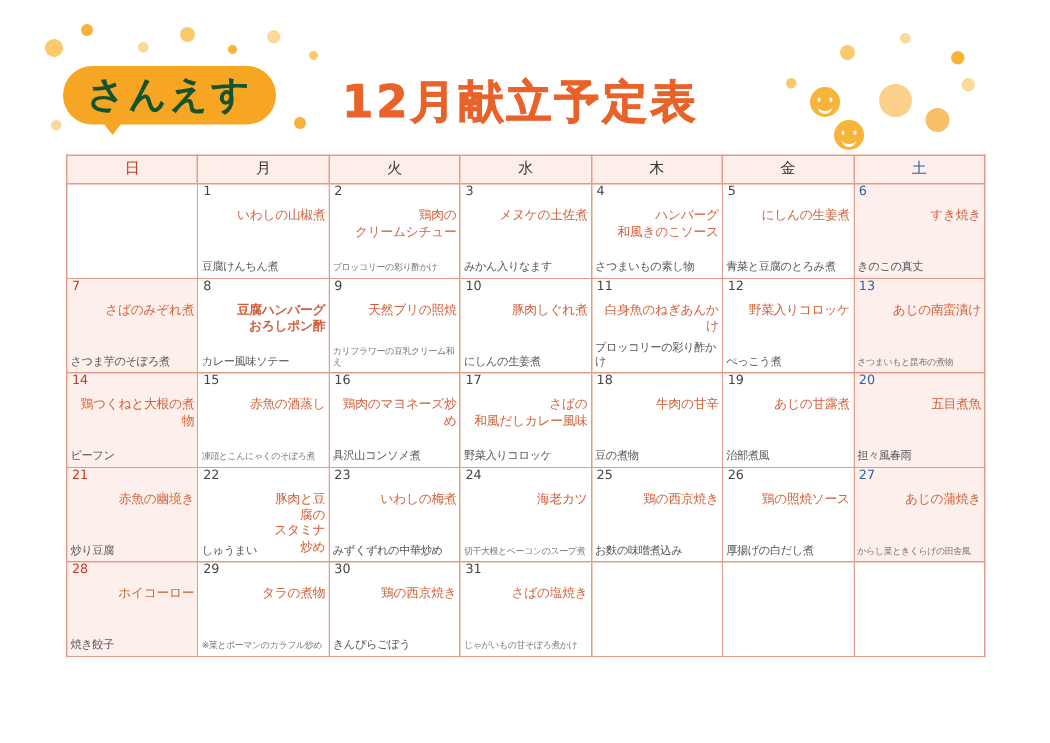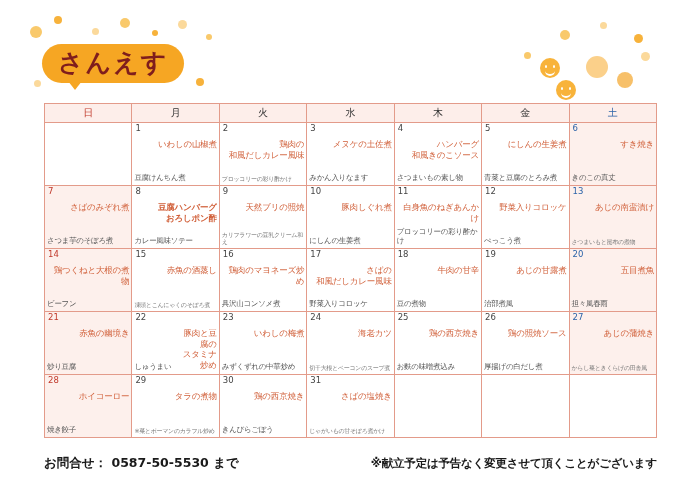--- a/index.html
+++ b/index.html
@@ -34,21 +34,21 @@
   .logo-wrap {
     position: absolute;
     left: 42px;
     top: 44px;
     display: flex;
     align-items: center;
   }
   .logo-bubble {
     position: relative;
     background: #f6a623;
-    color: #7f1d1d;
+    color: #14532d;
     font-size: 25px;
     font-weight: bold;
     letter-spacing: 2px;
     padding: 6px 16px 8px 16px;
     border-radius: 22px;
     line-height: 1;
     font-family: "DejaVu Sans", "Liberation Sans", sans-serif;
   }
   .logo-bubble::after {
     content: "";
@@ -224,20 +224,21 @@
     <div class="smiley" style="left:556px;top:80px;width:20px;height:20px;">
       <div class="eye" style="left:5px;"></div>
       <div class="eye" style="right:5px;"></div>
       <div class="mouth"></div>
     </div>
 
     <div class="logo-wrap">
       <span class="logo-bubble">さんえす</span>
     </div>
 
+    <div class="title">12月献立予定表</div>
   </div>
 
   <table class="cal">
     <thead>
       <tr>
         <th class="sun">日</th>
         <th>月</th>
         <th>火</th>
         <th>水</th>
         <th>木</th>
@@ -254,21 +255,21 @@
           <span class="menu-sub"></span>
         </td>
         <td class="cell">
           <span class="daynum">1</span>
           <span class="menu-main">いわしの山椒煮</span>
           <span class="menu-sub">豆腐けんちん煮</span>
         </td>
         <td class="cell">
           <span class="daynum">2</span>
           <span class="menu-main" style="white-space:pre-line;">鶏肉の
-和風だしカレー風味</span>
+クリームシチュー</span>
           <span class="menu-sub tiny">ブロッコリーの彩り酢かけ</span>
         </td>
         <td class="cell">
           <span class="daynum">3</span>
           <span class="menu-main">メヌケの土佐煮</span>
           <span class="menu-sub">みかん入りなます</span>
         </td>
         <td class="cell">
           <span class="daynum">4</span>
           <span class="menu-main" style="white-space:pre-line;">ハンバーグ
@@ -437,18 +438,14 @@
         </td>
         <td class="cell sat empty">
           <span class="daynum"></span>
           <span class="menu-main"></span>
           <span class="menu-sub"></span>
         </td>
       </tr>
     </tbody>
   </table>
 
-  <div class="footer">
-    <div class="contact">お問合せ： 0587-50-5530  まで</div>
-    <div class="notice">※献立予定は予告なく変更させて頂くことがございます</div>
-  </div>
 
 </div>
 
 </body></html>

